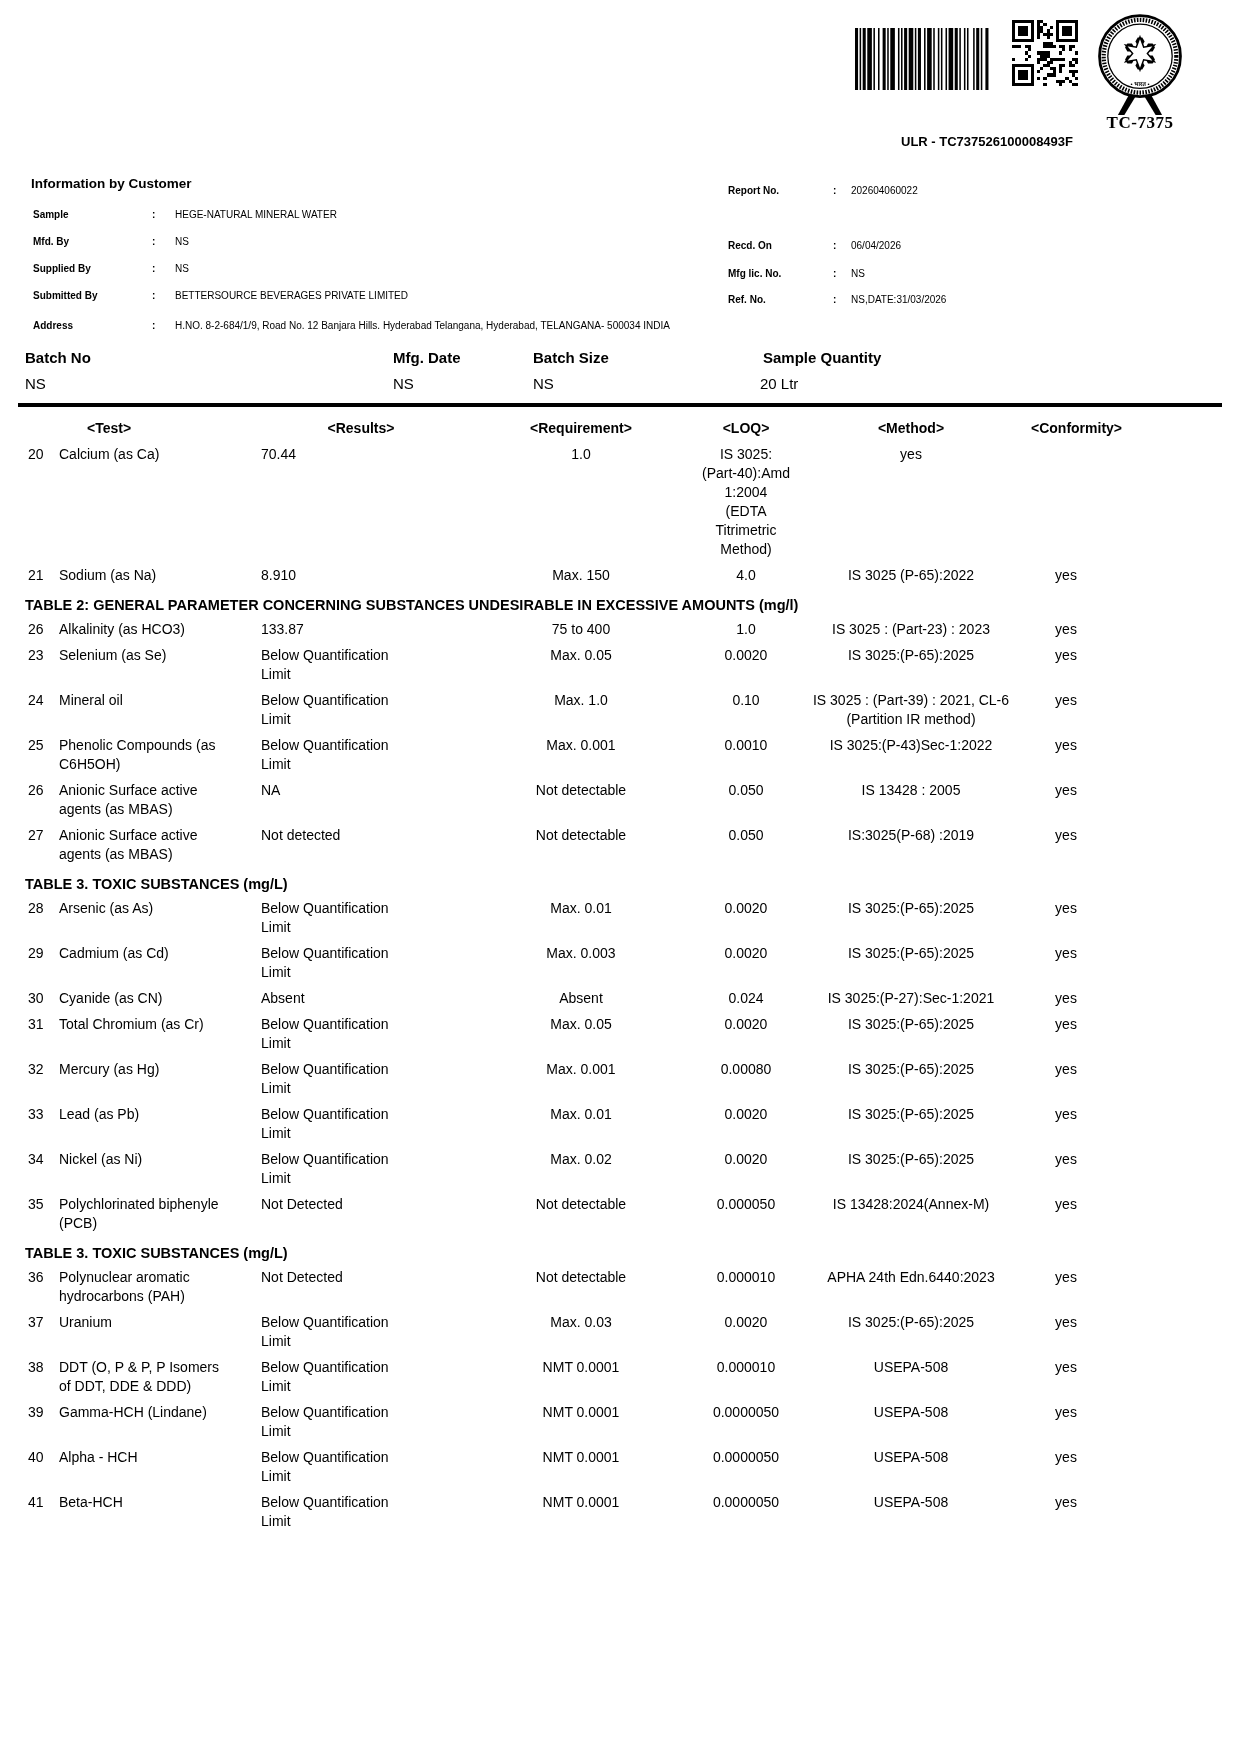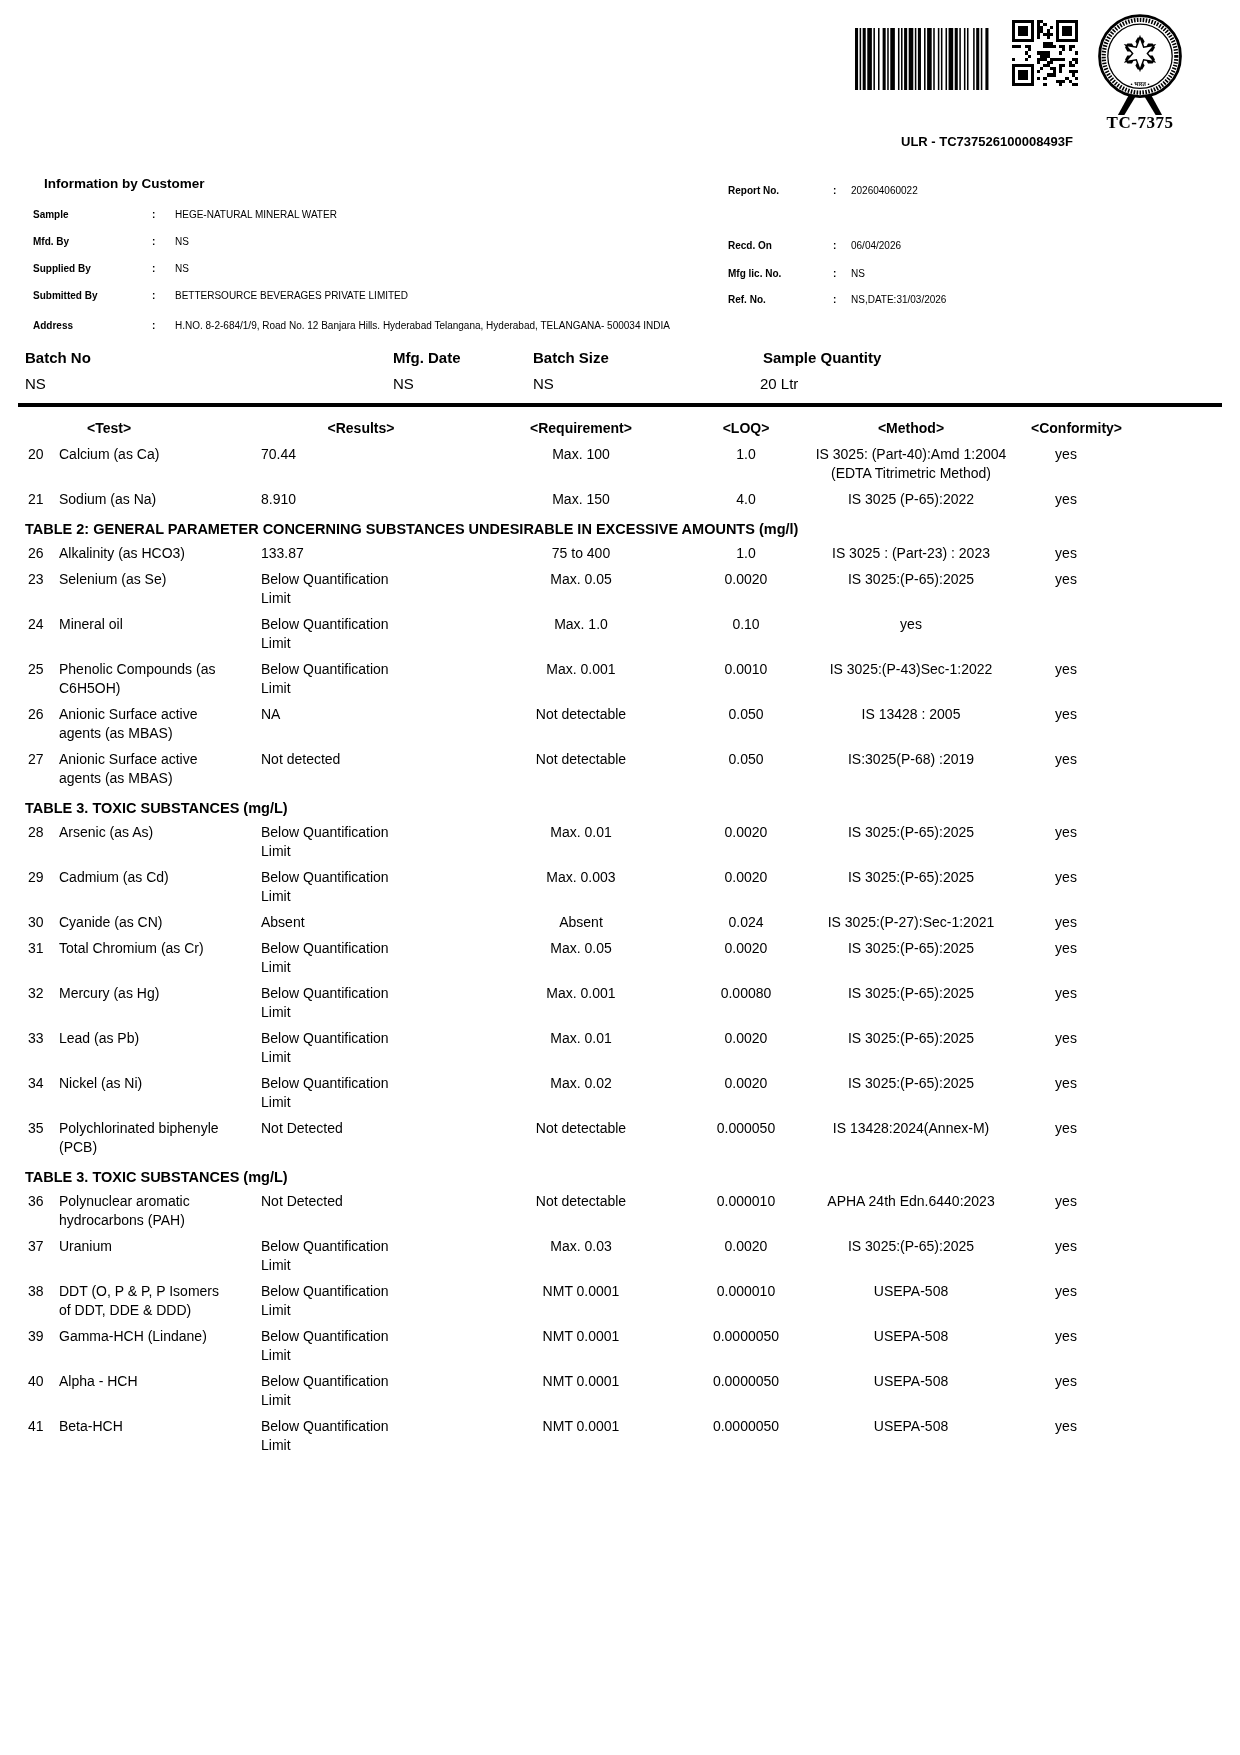--- a/index.html
+++ b/index.html
@@ -14,21 +14,21 @@
   .barcode{position:absolute;left:855px;top:28px;width:135px;height:62px;}
   .barcode rect{fill:#000;}
   .qrcode{position:absolute;left:1012px;top:20px;width:66px;height:66px;shape-rendering:crispEdges;}
   .qrcode rect{fill:#000;}
   .nabl{position:absolute;left:1090px;top:12px;width:100px;text-align:center;}
   .nabl-svg{width:92px;height:105px;display:block;margin:0 auto;}
   .nabl-svg circle,.nabl-svg path.line{stroke:#000;fill:none;}
   .tc{font-family:"Liberation Serif", serif;font-weight:bold;font-size:17px;margin-top:-4px;letter-spacing:.5px;}
   .ulr{position:absolute;right:167px;top:134px;font-weight:bold;font-size:13px;}
   
-  .info-title{position:absolute;left:44px;top:176px;font-weight:bold;font-size:13.5px;}
+  .info-title{position:absolute;left:31px;top:176px;font-weight:bold;font-size:13.5px;}
   .field{position:absolute;font-size:10px;white-space:nowrap;}
   .lf{left:33px;}
   .rf{left:728px;}
   .flabel{display:inline-block;width:119px;font-weight:bold;}
   .rf .flabel{width:105px;}
   .fcolon{display:inline-block;width:23px;font-weight:bold;}
   .rf .fcolon{width:18px;}
   .fvalue{font-weight:normal;}
   .batch-label{position:absolute;top:349px;font-weight:bold;font-size:15px;}
   .batch-value{position:absolute;top:375px;font-size:15px;}
@@ -377,21 +377,20 @@
       <span class="h-c">&lt;Requirement&gt;</span>
       <span class="h-c">&lt;LOQ&gt;</span>
       <span class="h-c">&lt;Method&gt;</span>
       <span class="h-c">&lt;Conformity&gt;</span>
     </div>
     <div>
         <div class="trow">
           <div class="c-no">20</div>
           <div class="c-test">Calcium (as Ca)</div>
           <div class="c-result">70.44</div>
-          <div class="c-req">Max. 100</div>
           <div class="c-loq">1.0</div>
           <div class="c-method">IS 3025: (Part-40):Amd 1:2004
 (EDTA Titrimetric Method)</div>
           <div class="c-conf">yes</div>
         </div>
         <div class="trow">
           <div class="c-no">21</div>
           <div class="c-test">Sodium (as Na)</div>
           <div class="c-result">8.910</div>
           <div class="c-req">Max. 150</div>
@@ -417,20 +416,22 @@
           <div class="c-loq">0.0020</div>
           <div class="c-method">IS 3025:(P-65):2025</div>
           <div class="c-conf">yes</div>
         </div>
         <div class="trow">
           <div class="c-no">24</div>
           <div class="c-test">Mineral oil</div>
           <div class="c-result">Below Quantification Limit</div>
           <div class="c-req">Max. 1.0</div>
           <div class="c-loq">0.10</div>
+          <div class="c-method">IS 3025 : (Part-39) : 2021, CL-6
+(Partition IR method)</div>
           <div class="c-conf">yes</div>
         </div>
         <div class="trow">
           <div class="c-no">25</div>
           <div class="c-test">Phenolic Compounds (as C6H5OH)</div>
           <div class="c-result">Below Quantification Limit</div>
           <div class="c-req">Max. 0.001</div>
           <div class="c-loq">0.0010</div>
           <div class="c-method">IS 3025:(P-43)Sec-1:2022</div>
           <div class="c-conf">yes</div>

